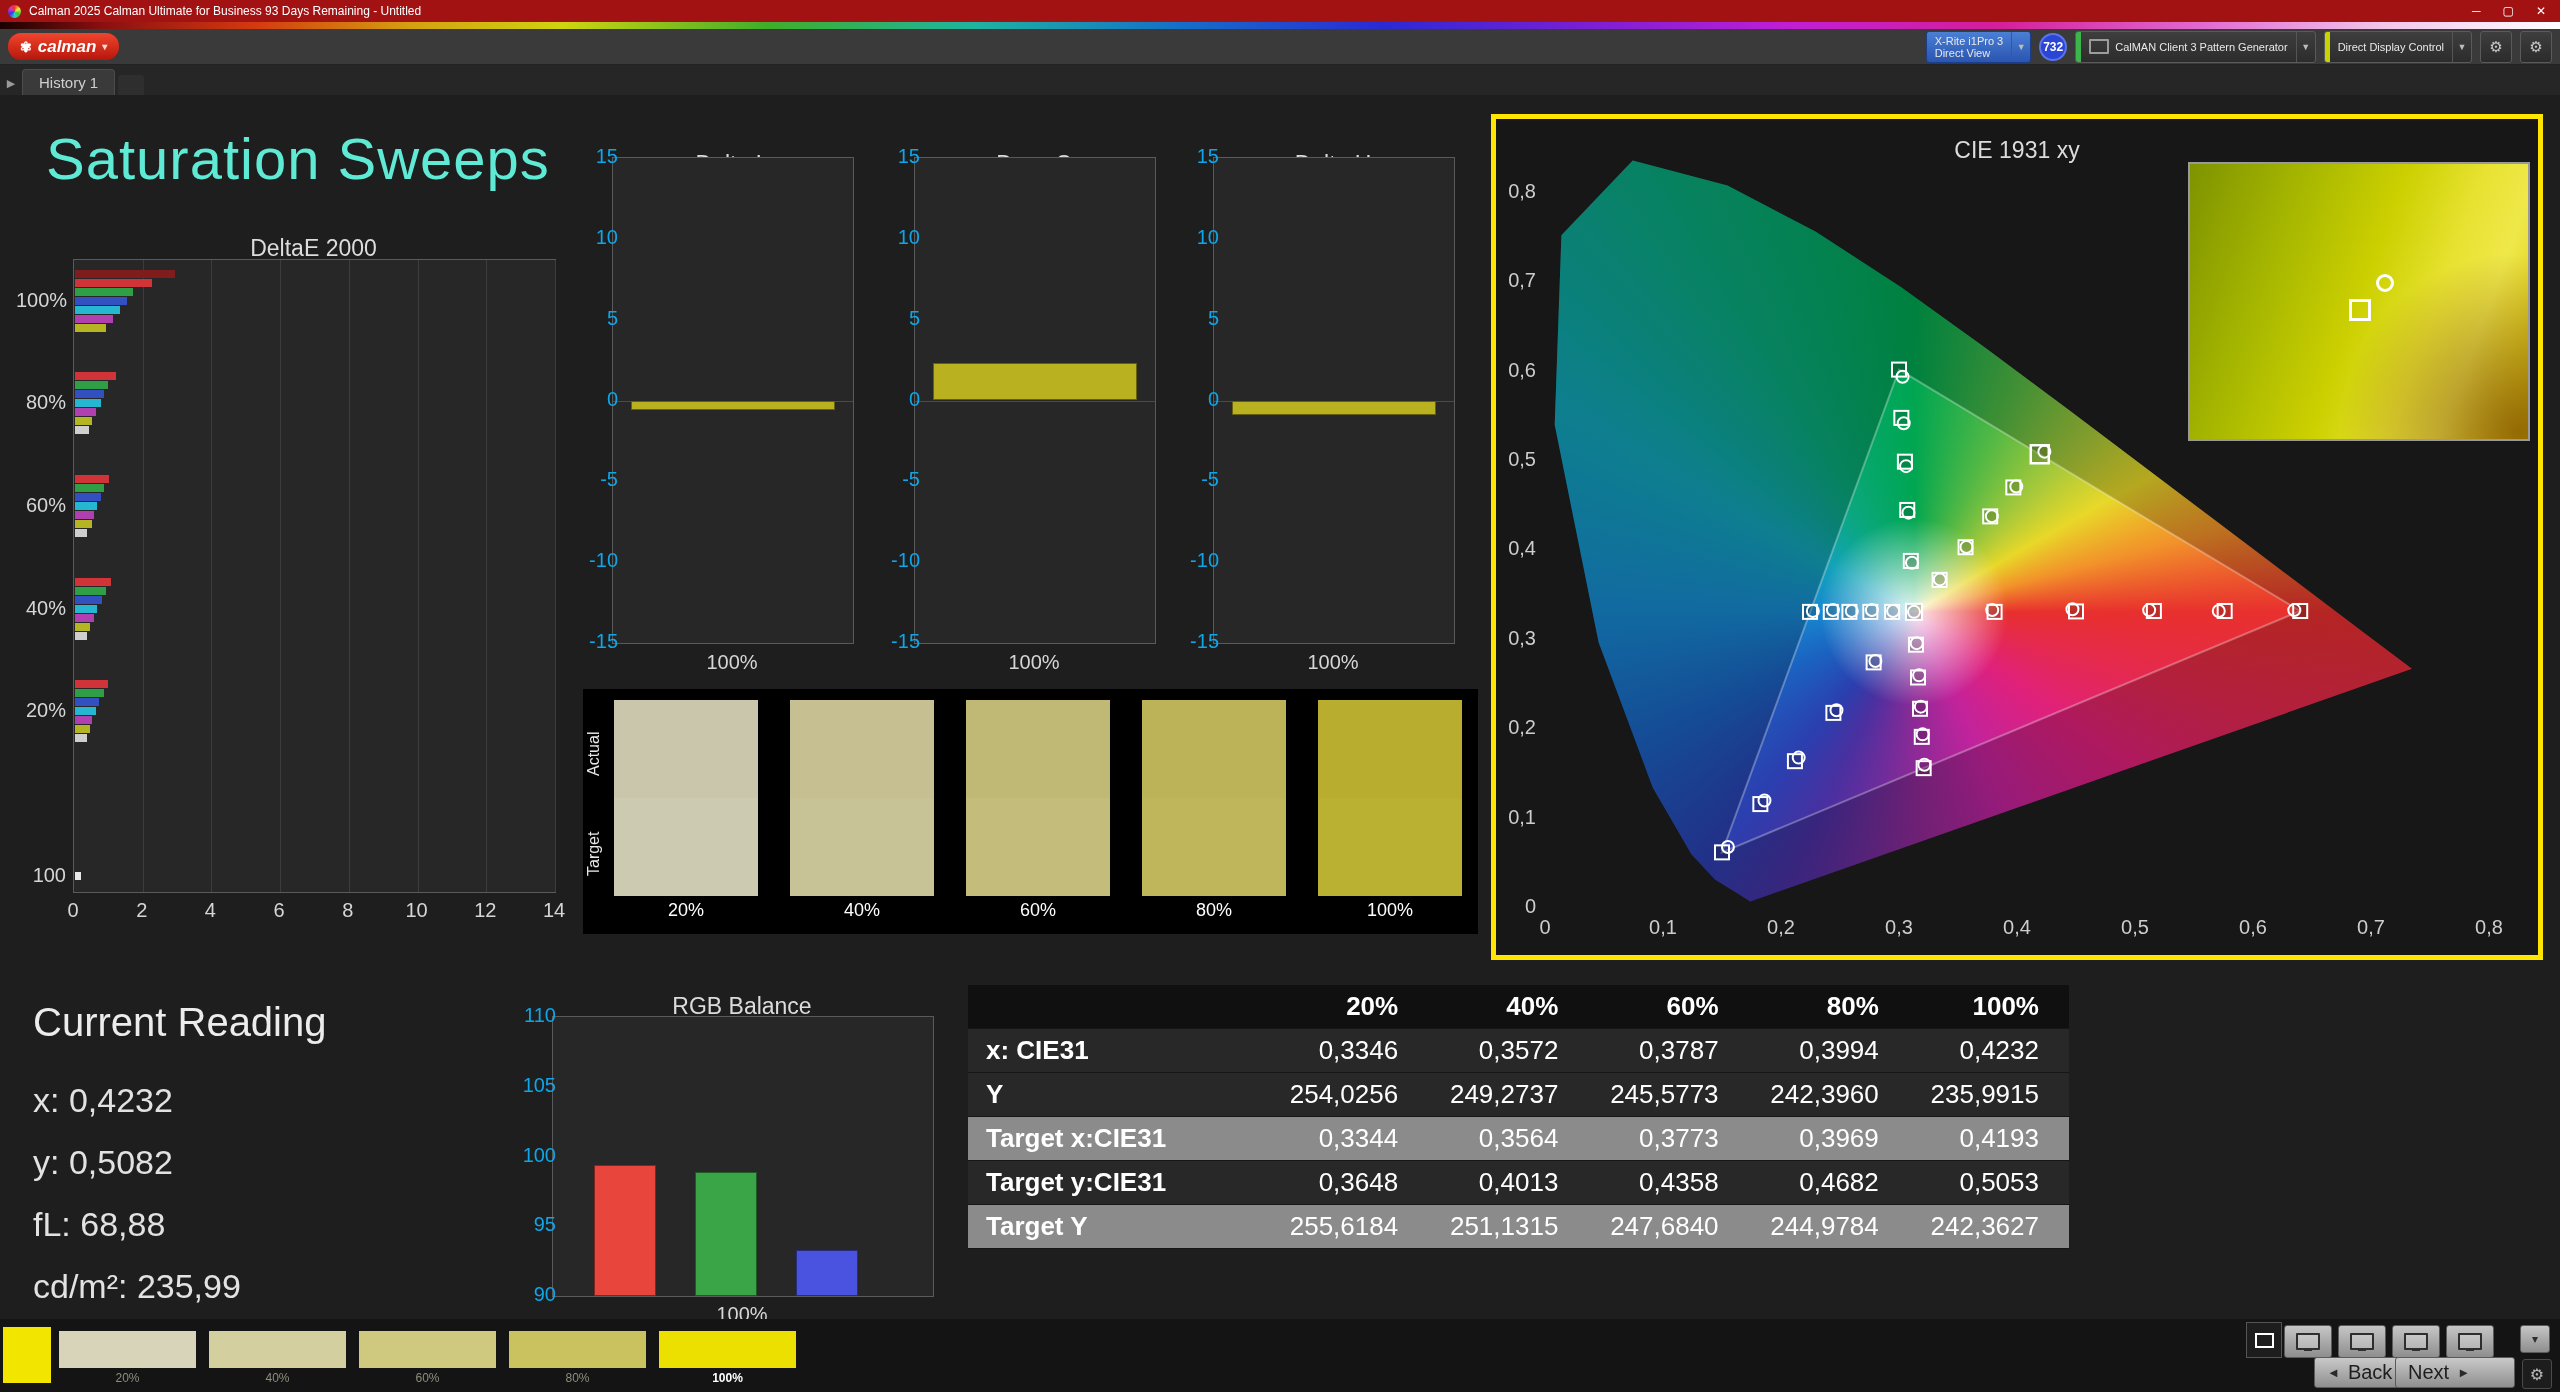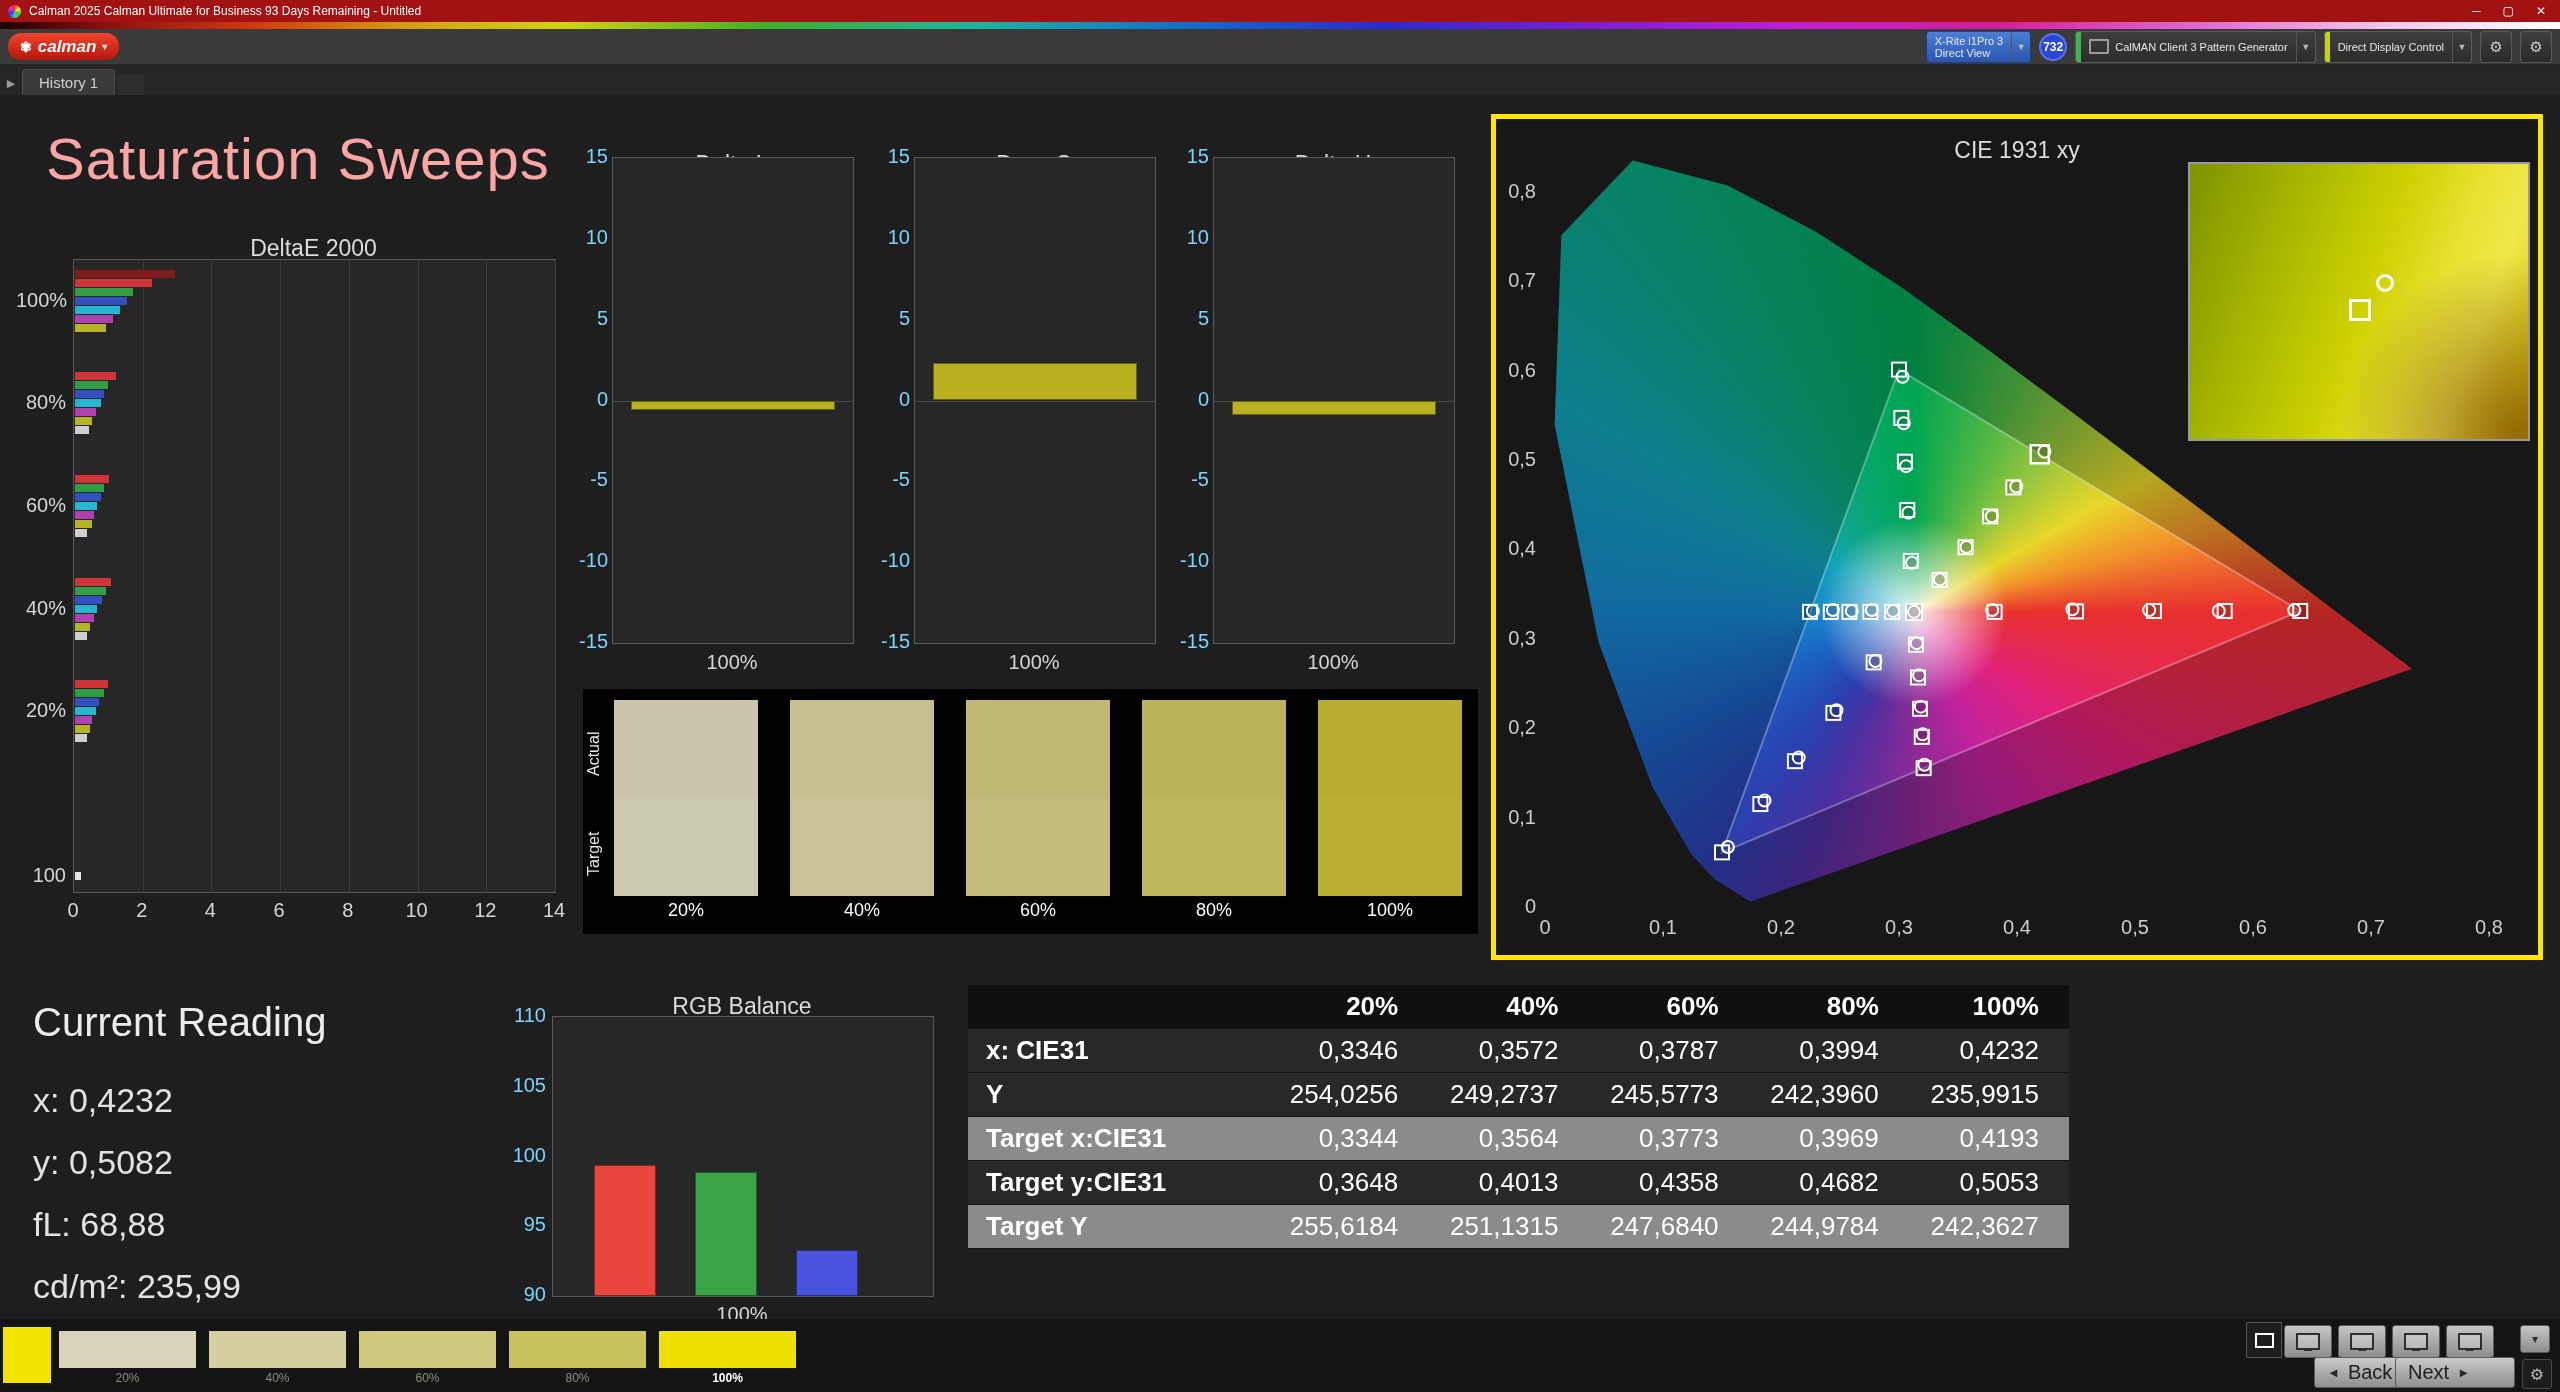--- a/index.html
+++ b/index.html
@@ -39,38 +39,38 @@
   .mini-monitor{width:16px;height:11px;border:2px solid #9c9c9c;border-radius:1px;position:relative;}
   .sq-btn{width:30px;height:30px;background:linear-gradient(#3e3e3e,#2b2b2b);border:1px solid #5a5a5a;border-radius:3px;
     display:flex;align-items:center;justify-content:center;color:#c8c8c8;font-size:15px;}
   .tabbar{position:absolute;left:0;top:65px;width:2560px;height:30px;background:#262626;display:flex;align-items:flex-end;}
   .tab-chevron{width:22px;height:24px;display:flex;align-items:center;justify-content:center;color:#9a9a9a;font-size:11px;}
   .tab{height:25px;padding:0 16px;background:#3a3a3a;border:1px solid #4c4c4c;border-bottom:none;
     border-radius:4px 4px 0 0;display:flex;align-items:center;font-size:15px;color:#cfcfcf;}
   .tab-ghost{width:26px;height:20px;background:#2e2e2e;margin-left:3px;border-radius:3px 3px 0 0;}
   
   .main{position:absolute;left:0;top:95px;width:2560px;height:1224px;background:#1e1e1e;}
-  .page-title{position:absolute;left:46px;top:30px;font-size:58px;color:#fca5a5;letter-spacing:1px;}
+  .page-title{position:absolute;left:46px;top:30px;font-size:58px;color:#5eead4;letter-spacing:1px;}
   .chart-title{position:absolute;text-align:center;font-size:23px;color:#dcdcdc;}
   .xaxis-label{position:absolute;text-align:center;font-size:20px;color:#d6d6d6;}
   .plot{position:absolute;background:#272727;border:1px solid #5a5a5a;box-sizing:content-box;}
   
   .deltae-chart{position:absolute;left:16px;top:140px;width:545px;height:700px;}
   .deltae-chart .chart-title{left:57px;top:0;width:481px;}
   .deltae-chart .plot{left:57px;top:24px;width:481px;height:632px;}
   .vgrid{position:absolute;top:0;bottom:0;width:1px;background:#3c3c3c;}
   .hbar{position:absolute;left:1px;height:8px;}
   .de-ylabel{position:absolute;left:0;width:50px;text-align:right;font-size:20px;color:#d6d6d6;}
   .de-xlabel{position:absolute;top:664px;width:40px;text-align:center;font-size:20px;color:#d6d6d6;}
   
   .delta-chart{position:absolute;top:40px;width:292px;height:545px;}
   .delta-chart .chart-title{left:50px;top:16px;width:240px;}
   .delta-chart .plot{left:50px;top:22px;width:240px;height:485px;}
   .delta-chart .xaxis-label{left:50px;top:516px;width:240px;}
-  .dy-label{position:absolute;left:4px;width:42px;text-align:right;font-size:20px;color:#7dd3fc;}
+  .dy-label{position:absolute;left:14px;width:42px;text-align:right;font-size:20px;color:#0ea5e9;}
   .zero-line{position:absolute;left:0;right:0;top:50%;height:1px;background:#4a4a4a;}
   .vbar{position:absolute;border:1px solid rgba(0,0,0,0.45);box-sizing:border-box;}
   
   .swatch-strip{position:absolute;left:583px;top:594px;width:895px;height:245px;background:#000;}
   .strip-rowlabel{position:absolute;left:2px;width:26px;text-align:center;font-size:16px;color:#e8e8e8;
     writing-mode:vertical-rl;transform:rotate(180deg);}
   .strip-cell{position:absolute;top:11px;width:144px;}
   .strip-half{width:144px;height:98px;}
   .strip-label{position:absolute;top:211px;width:144px;text-align:center;font-size:18px;color:#fff;}
   

